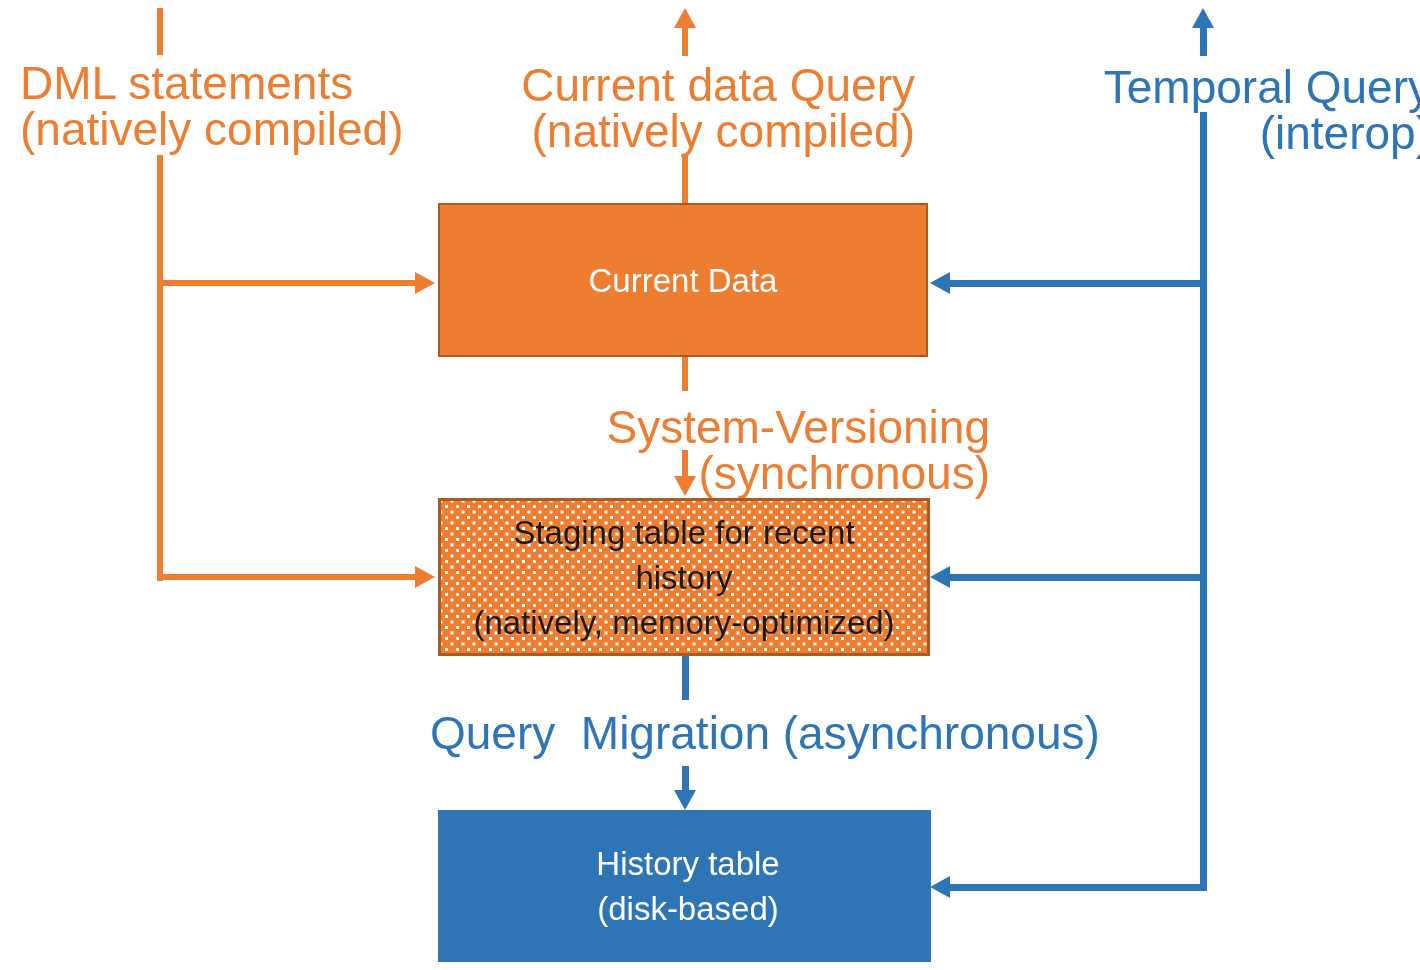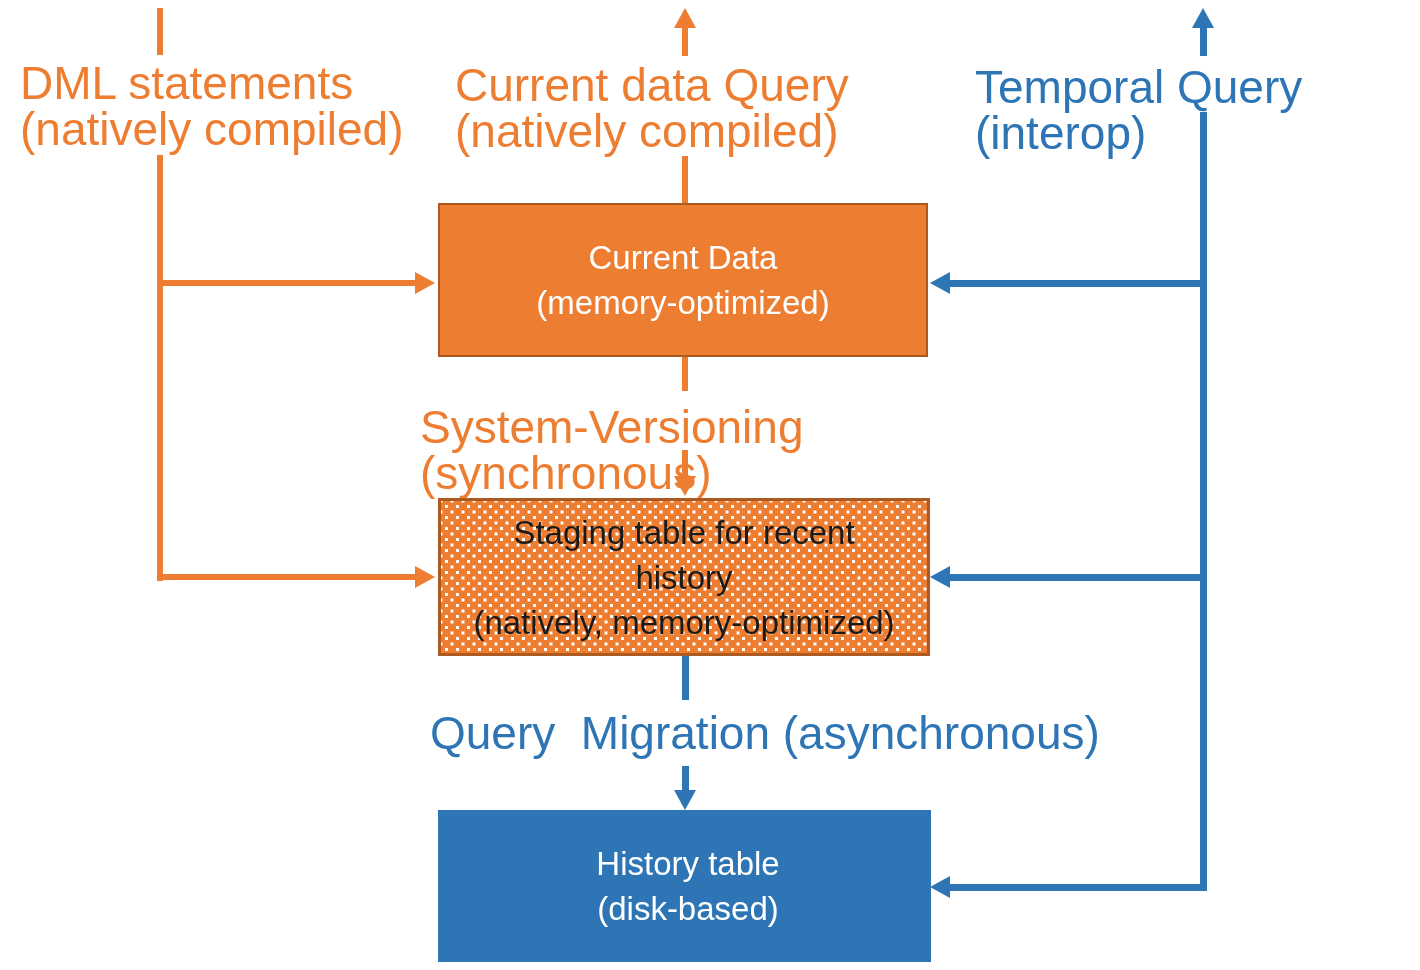--- a/index.html
+++ b/index.html
@@ -20,21 +20,21 @@
   .ah{position:absolute;width:0;height:0;}
   .ah.right{border-top:11px solid transparent;border-bottom:11px solid transparent;border-left:20px solid var(--c);}
   .ah.left{border-top:11px solid transparent;border-bottom:11px solid transparent;border-right:20px solid var(--c);}
   .ah.up{border-left:11px solid transparent;border-right:11px solid transparent;border-bottom:20px solid var(--c);}
   .ah.down{border-left:11px solid transparent;border-right:11px solid transparent;border-top:20px solid var(--c);}
   .c-o{--c:var(--orange);}
   .c-b{--c:var(--blue);}
   .label{position:absolute;font-size:46px;line-height:46px;}
   .label.o{color:var(--orange);}
   .label.b{color:var(--blue);}
-  .label.center{text-align:left;}
+  .label.center{text-align:right;}
   .node{
     position:absolute;left:438px;width:486px;
     display:flex;flex-direction:column;align-items:center;justify-content:center;
     font-size:33px;line-height:45px;text-align:center;
   }
   .node.solid-orange{background:var(--orange);border:2px solid var(--orange-border);color:var(--box-text-light);}
   .node.dotted-orange{
     background-color:var(--orange);
     background-image:
       radial-gradient(#ffffff 1.6px, rgba(255,255,255,0) 1.8px),
@@ -92,21 +92,20 @@
   </div>
 
   <div class="label b center" style="left:975px;top:64px;width:456px;">Temporal Query (interop)</div>
 
   <div class="label o center" style="left:420px;top:404px;width:570px;">System-Versioning (synchronous)</div>
 
   <div class="label b center pre" style="left:430px;top:710px;width:575px;">Query  Migration (asynchronous)</div>
 
   <div class="node solid-orange" style="top:203px;height:150px;">
     <div class="node-title">Current Data</div>
-    <div class="node-subtitle">(memory-optimized)</div>
   </div>
 
   <div class="node dotted-orange" style="top:498px;height:152px;">
     <div class="node-title">Staging table for recent history</div>
     <div class="node-subtitle">(natively, memory-optimized)</div>
   </div>
 
   <div class="node solid-blue" style="top:810px;height:152px;">
     <div class="node-title">History table</div>
     <div class="node-subtitle">(disk-based)</div>

